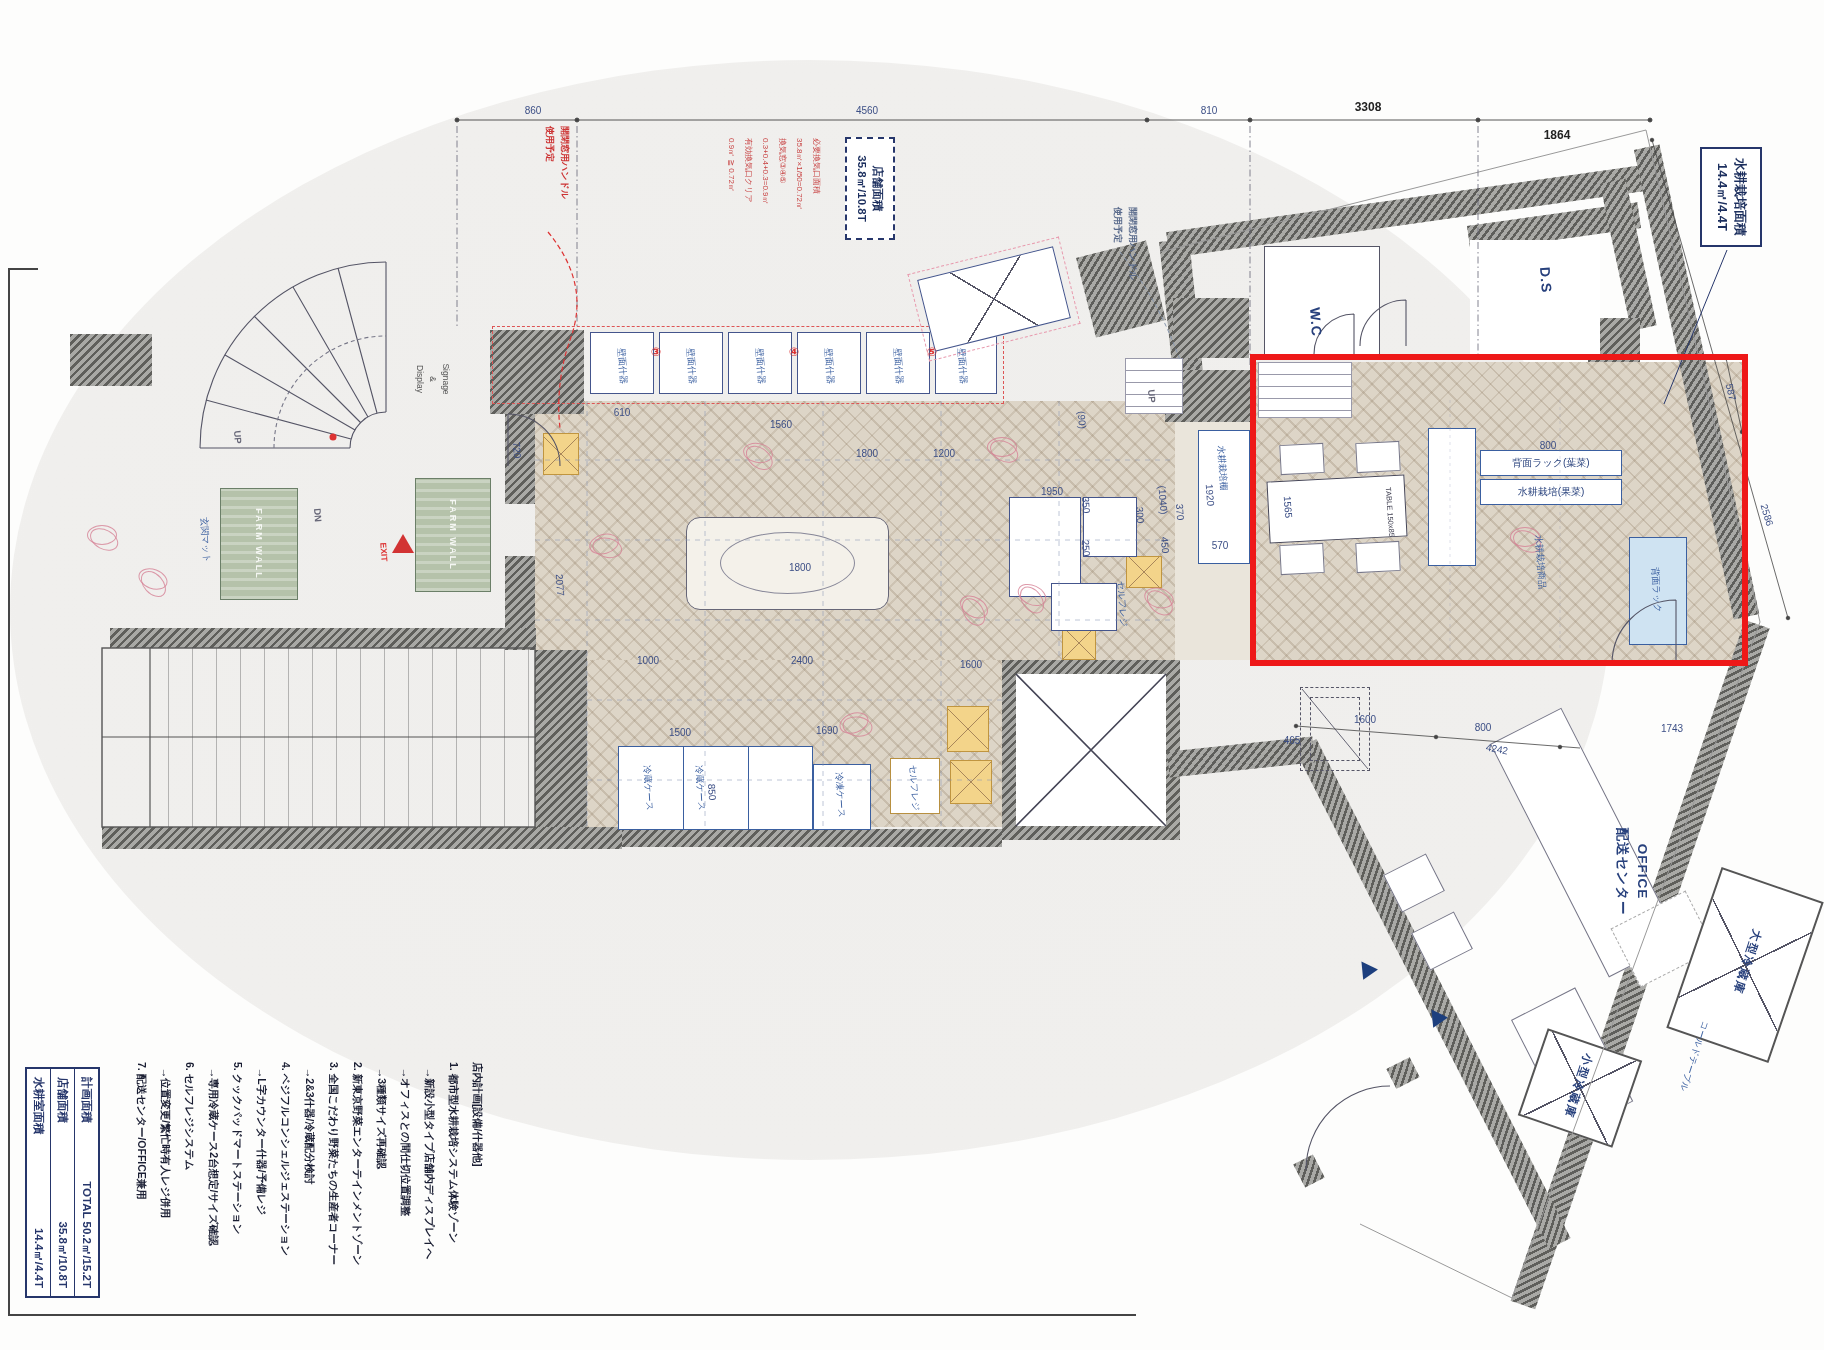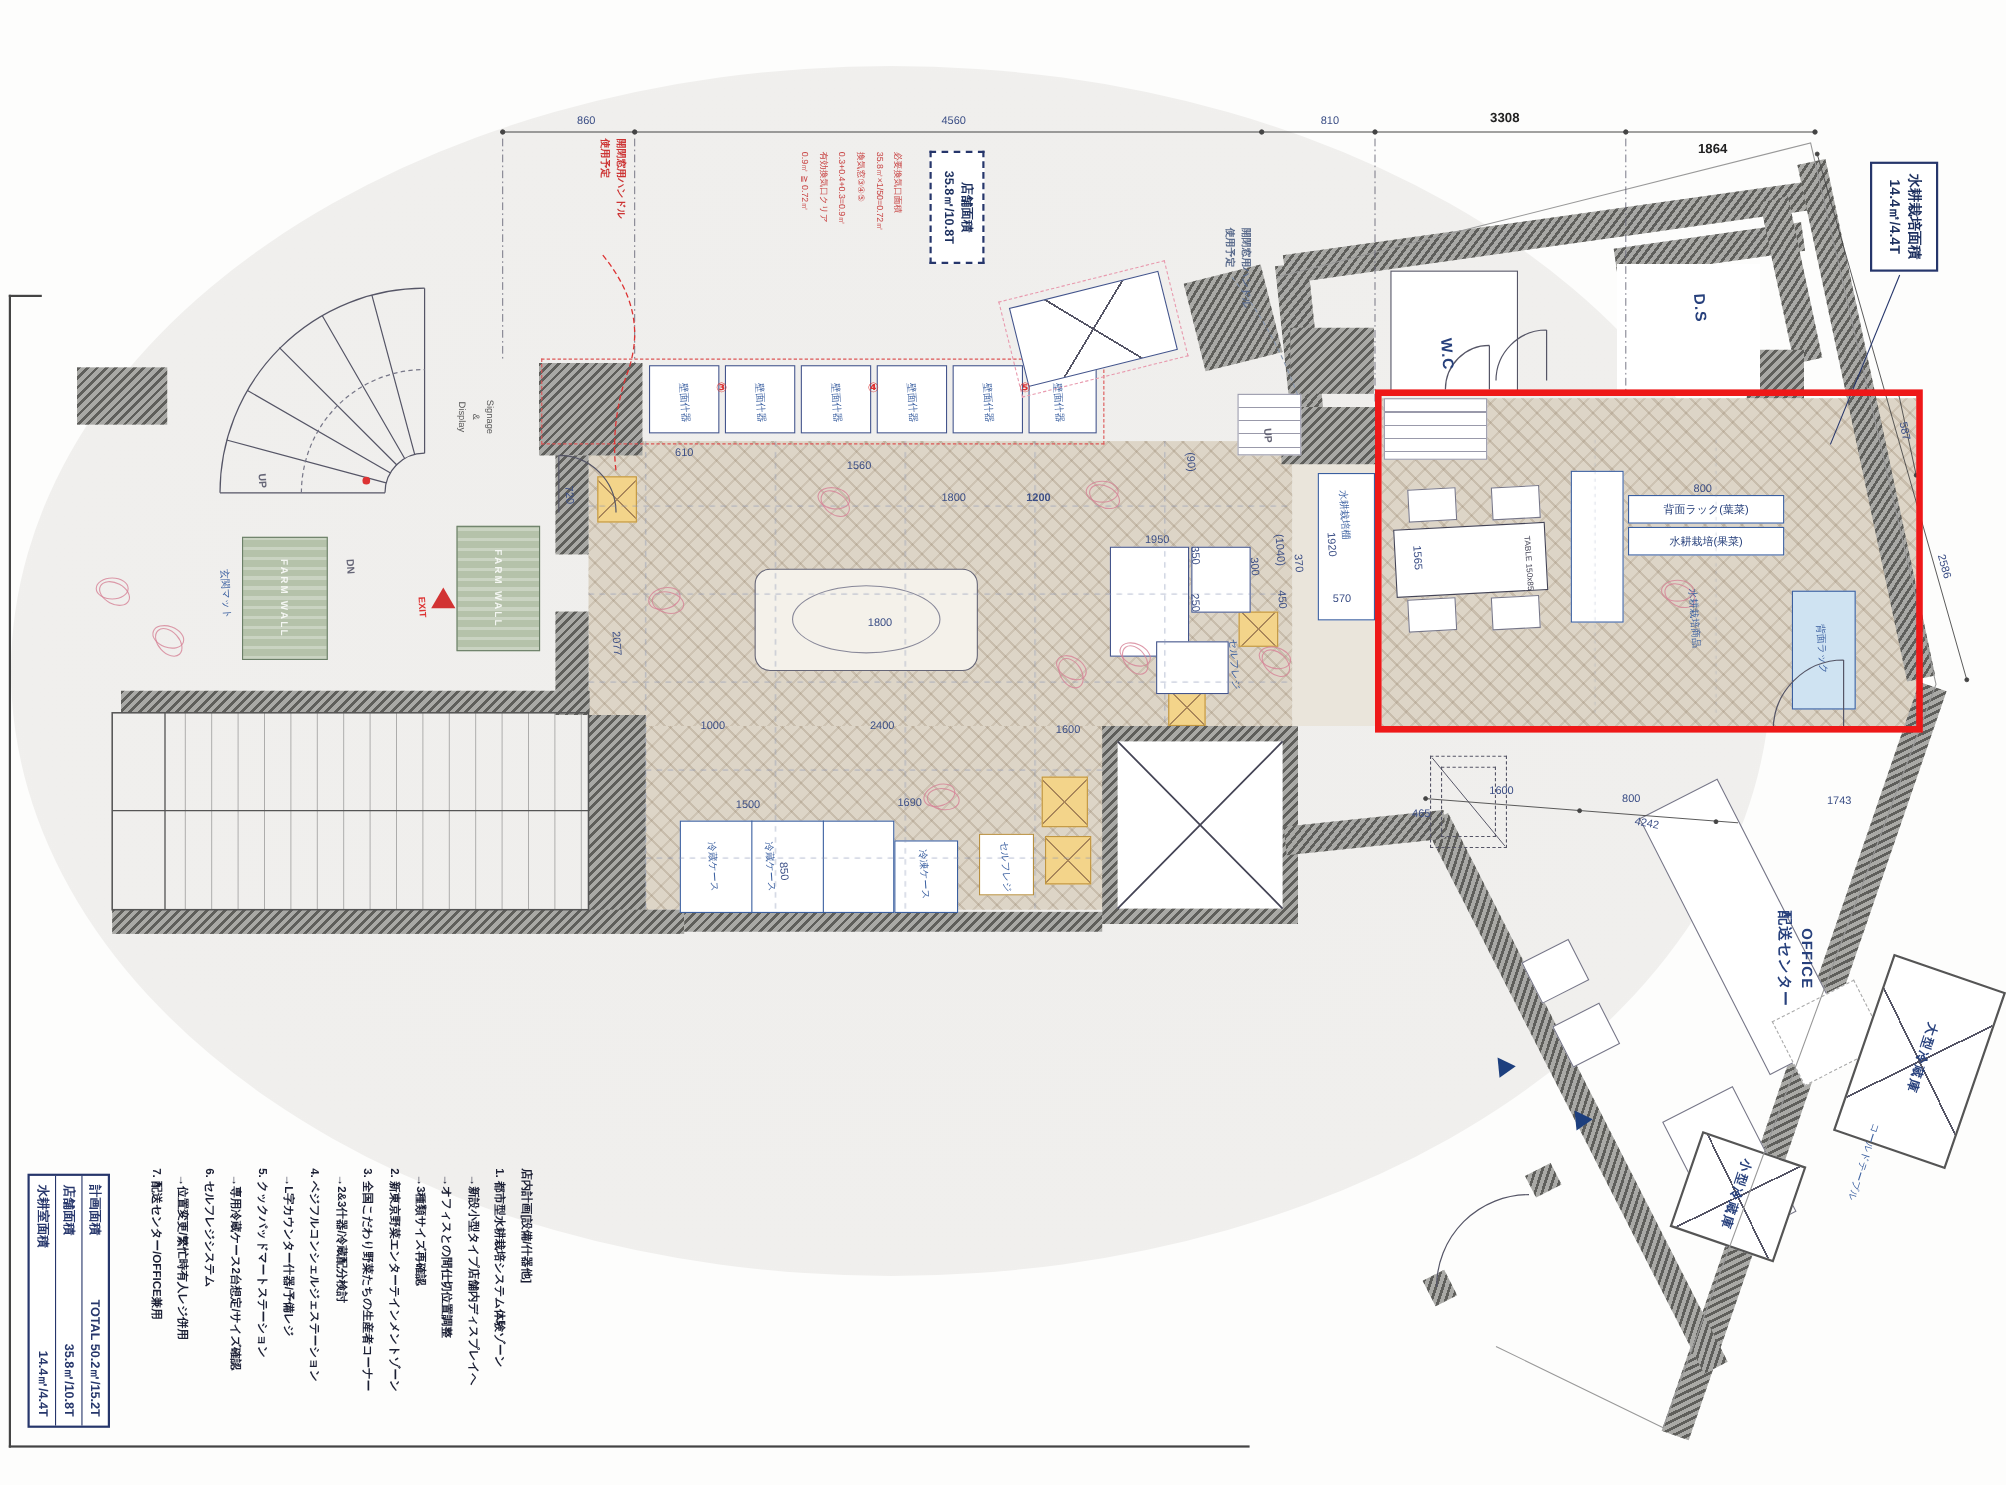--- a/index.html
+++ b/index.html
@@ -308,21 +308,21 @@
       <span class="lbl k-dim" style="left: 1209px; top: 110px; transform: translate(-50%, -50%) rotate(0deg);">810</span>
       <span class="lbl k-dimb" style="left: 1368px; top: 107px; transform: translate(-50%, -50%) rotate(0deg);">3308</span>
       <span class="lbl k-dimb" style="left: 1557px; top: 107px; transform: translate(-50%, -50%) rotate(0deg); margin-top: 28px;">1864</span>
       <span class="lbl k-dim" style="left: 1731px; top: 392px; transform: translate(-50%, -50%) rotate(78deg);">587</span>
       <span class="lbl k-dim" style="left: 1767px; top: 515px; transform: translate(-50%, -50%) rotate(74deg);">2586</span>
       <span class="lbl k-dim" style="left: 517px; top: 450px; transform: translate(-50%, -50%) rotate(86deg);">720</span>
       <span class="lbl k-dim" style="left: 560px; top: 585px; transform: translate(-50%, -50%) rotate(86deg);">2077</span>
       <span class="lbl k-dim" style="left: 622px; top: 412px; transform: translate(-50%, -50%) rotate(0deg);">610</span>
       <span class="lbl k-dim" style="left: 781px; top: 424px; transform: translate(-50%, -50%) rotate(0deg);">1560</span>
       <span class="lbl k-dim" style="left: 867px; top: 453px; transform: translate(-50%, -50%) rotate(0deg);">1800</span>
-      <span class="lbl k-dim" style="left: 944px; top: 453px; transform: translate(-50%, -50%) rotate(0deg); font-weight: bold;">1200</span>
+      <span class="lbl k-dim" style="left: 944px; top: 453px; transform: translate(-50%, -50%) rotate(0deg);">1200</span>
       <span class="lbl k-dim" style="left: 1052px; top: 453px; transform: translate(-50%, -50%) rotate(0deg); margin-top: 38px;">1950</span>
       <span class="lbl k-dim" style="left: 1163px; top: 500px; transform: translate(-50%, -50%) rotate(86deg);">(1040)</span>
       <span class="lbl k-dim" style="left: 648px; top: 660px; transform: translate(-50%, -50%) rotate(0deg);">1000</span>
       <span class="lbl k-dim" style="left: 802px; top: 660px; transform: translate(-50%, -50%) rotate(0deg);">2400</span>
       <span class="lbl k-dim" style="left: 680px; top: 732px; transform: translate(-50%, -50%) rotate(0deg);">1500</span>
       <span class="lbl k-dim" style="left: 827px; top: 730px; transform: translate(-50%, -50%) rotate(0deg);">1690</span>
       <span class="lbl k-dim" style="left: 971px; top: 664px; transform: translate(-50%, -50%) rotate(0deg);">1600</span>
       <span class="lbl k-dim" style="left: 712px; top: 792px; transform: translate(-50%, -50%) rotate(86deg);">850</span>
       <span class="lbl k-dim" style="left: 1086px; top: 505px; transform: translate(-50%, -50%) rotate(86deg);">350</span>
       <span class="lbl k-dim" style="left: 1086px; top: 548px; transform: translate(-50%, -50%) rotate(86deg);">250</span>

